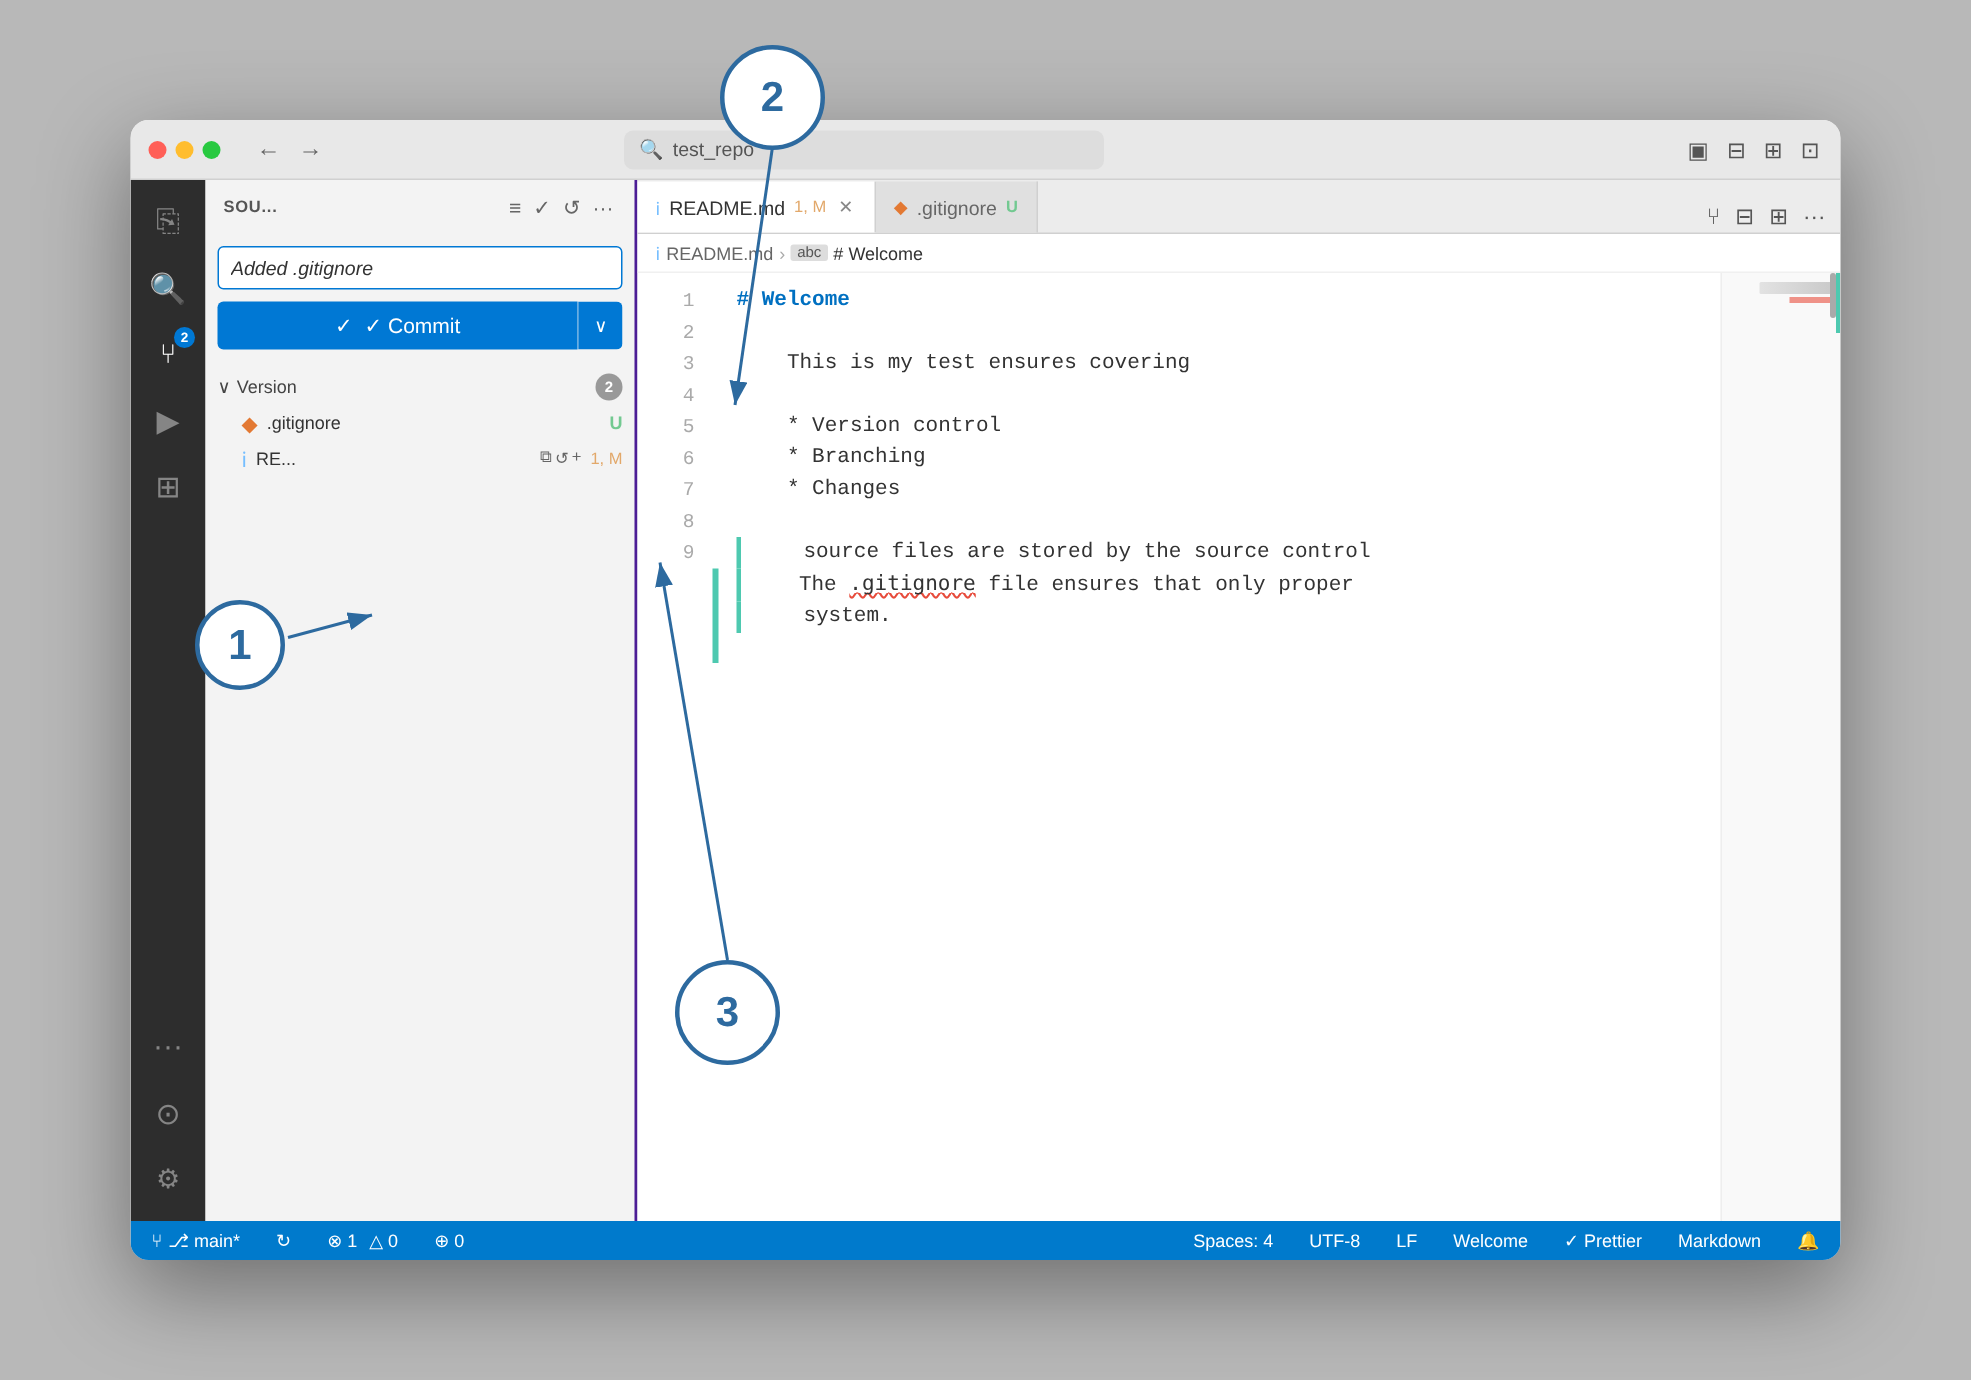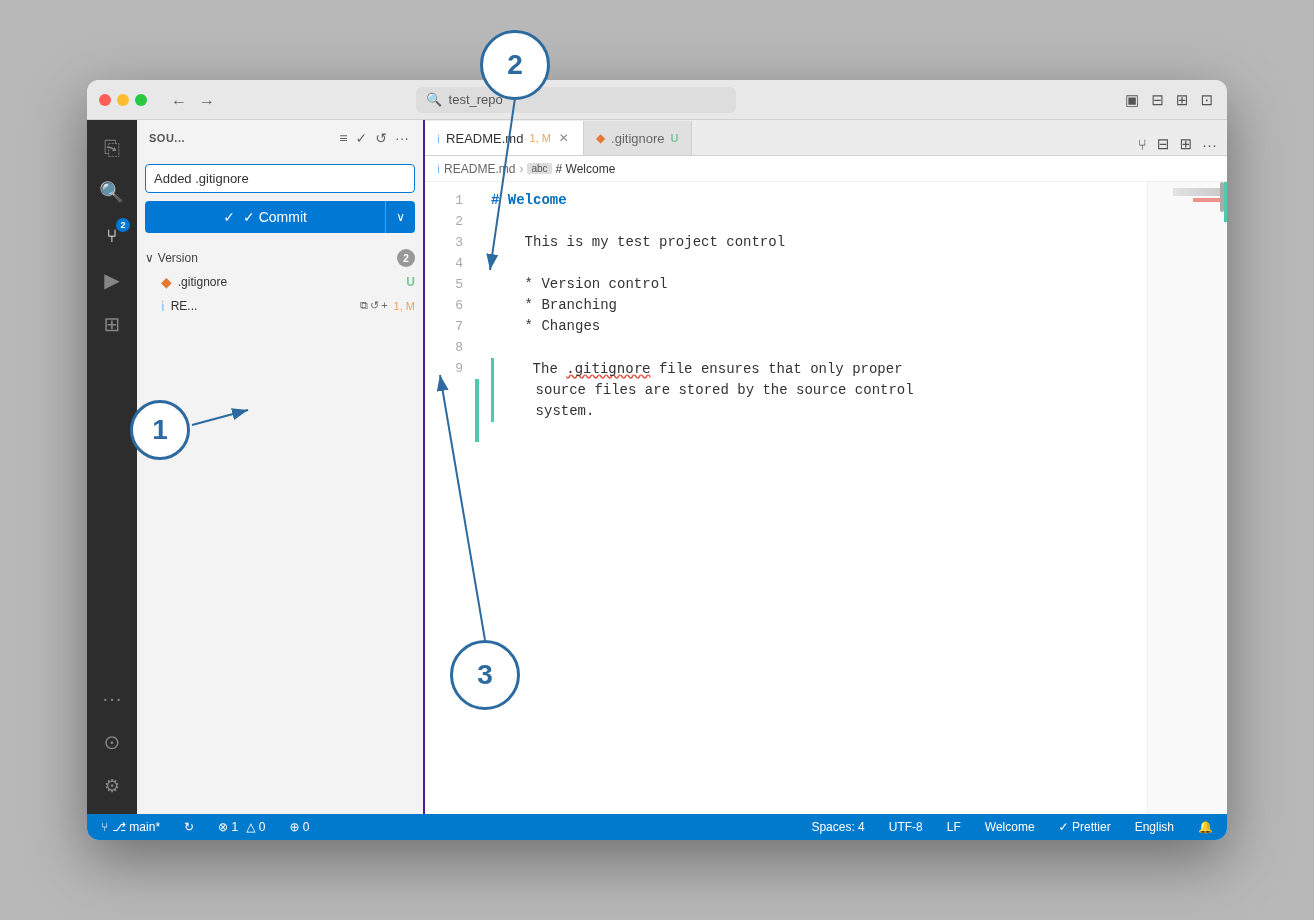--- a/index.html
+++ b/index.html
@@ -194,20 +194,21 @@
 
     .commit-input {
       margin: 8px;
       padding: 6px 8px;
       border: 1px solid #0078d4;
       border-radius: 4px;
       font-size: 13px;
       outline: none;
       background: white;
       color: #333;
+      font-style: italic;
     }
 
     .commit-btn-container {
       margin: 0 8px 8px 8px;
       display: flex;
     }
 
     .commit-btn {
       flex: 1;
       background: #0078d4;
@@ -640,28 +641,28 @@
             <span class="line-number">9</span>
           </div>
 
           <div style="width:4px; background:#fff; position:relative;">
             <div style="position:absolute;left:0;top:calc(9*21px + 8px);width:4px;height:63px;background:#4ec9b0;"></div>
           </div>
 
           <div class="code-area">
             <span class="code-line"><strong style="color:#0070c1;"># Welcome</strong></span>
             <span class="code-line"> </span>
-            <span class="code-line">    This is my test project control</span>
+            <span class="code-line">    This is my test ensures covering</span>
             <span class="code-line"> </span>
             <span class="code-line">    * Version control</span>
             <span class="code-line">    * Branching</span>
             <span class="code-line">    * Changes</span>
             <span class="code-line"> </span>
+            <span class="code-line" style="border-left:3px solid #4ec9b0; padding-left:8px;">    source files are stored by the source control</span>
             <span class="code-line" style="border-left:3px solid #4ec9b0; padding-left:5px;">    The <code style="text-decoration:underline wavy #e74c3c; text-decoration-skip-ink:none;">.gitignore</code> file ensures that only proper</span>
-            <span class="code-line" style="border-left:3px solid #4ec9b0; padding-left:8px;">    source files are stored by the source control</span>
             <span class="code-line" style="border-left:3px solid #4ec9b0; padding-left:8px;">    system.</span>
           </div>
 
           <div style="width:80px; background:#f9f9f9; border-left:1px solid #eee; position:relative; overflow:hidden;">
             <div style="position:absolute;top:6px;right:4px;width:50px;height:8px;background:linear-gradient(to right,#ccc,#999);opacity:0.5;border-radius:1px;"></div>
             <div style="position:absolute;top:16px;right:4px;width:30px;height:4px;background:#e74c3c;opacity:0.6;"></div>
 
             <div style="position:absolute;top:0;right:0;width:3px;height:40px;background:#4ec9b0;"></div>
 
             <div style="position:absolute;top:0;right:3px;width:4px;height:30px;background:#aaa;border-radius:2px;"></div>
@@ -695,21 +696,21 @@
       <div class="status-item">
         <span>LF</span>
       </div>
       <div class="status-item">
         <span>Welcome</span>
       </div>
       <div class="status-item">
         <span>✓ Prettier</span>
       </div>
       <div class="status-item">
-        <span>English</span>
+        <span>Markdown</span>
       </div>
       <div class="status-item">
         <span>🔔</span>
       </div>
     </div>
 
   </div>
 </div>
 
 </body></html>

